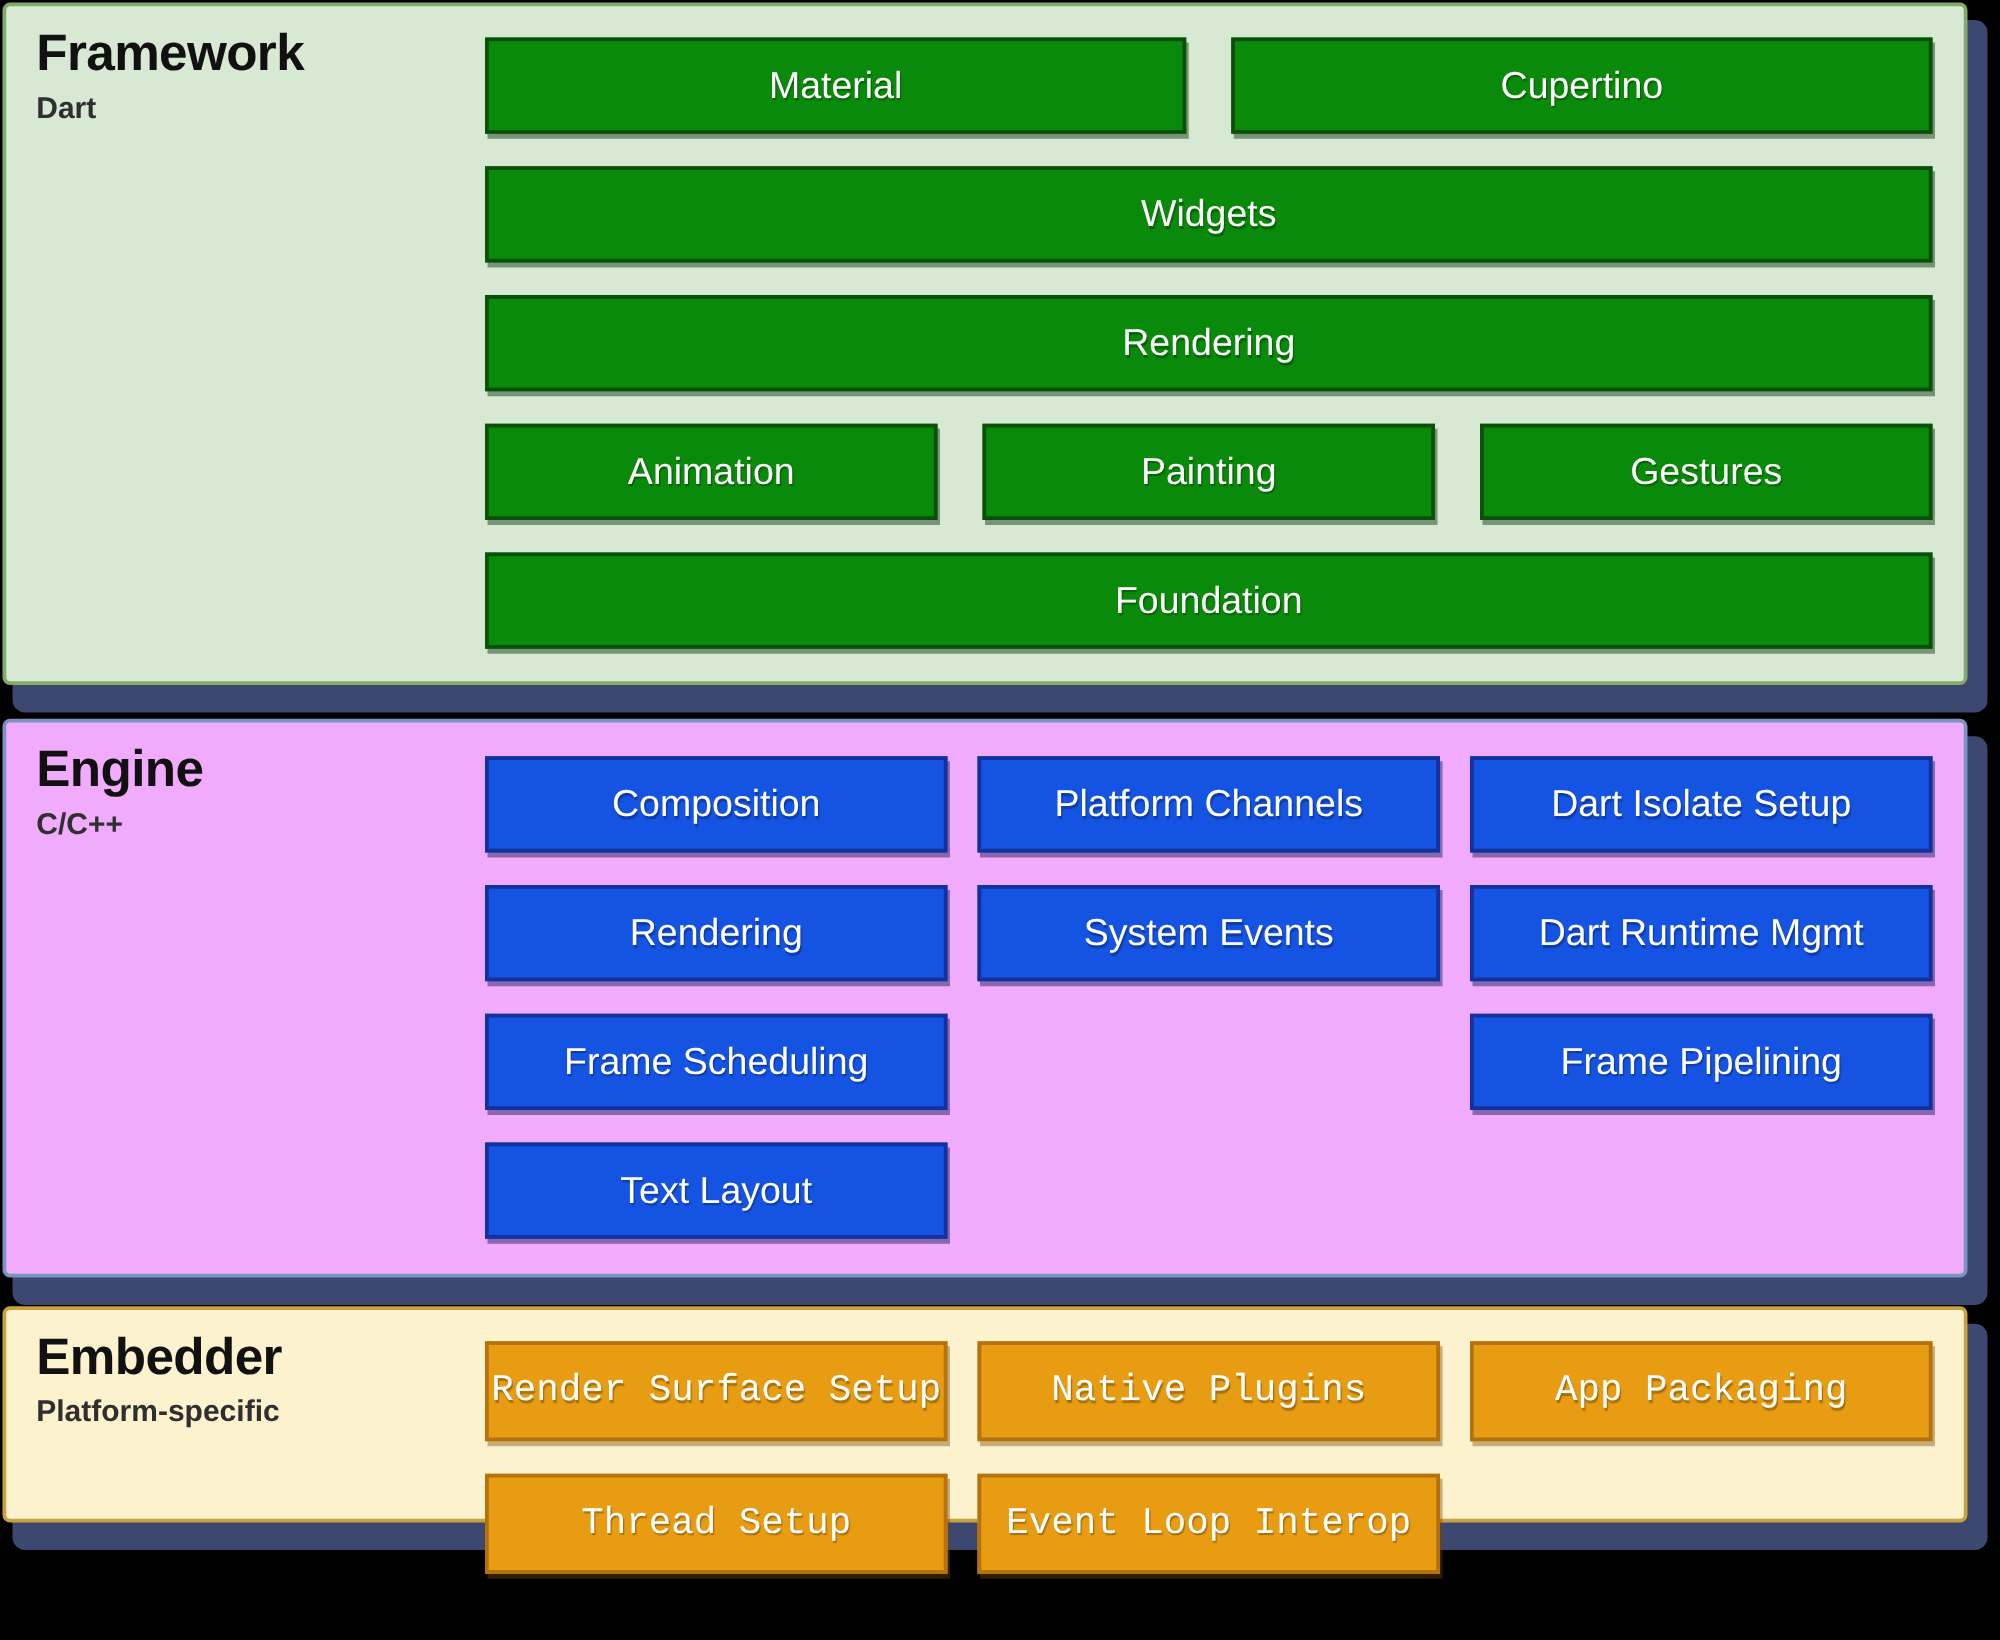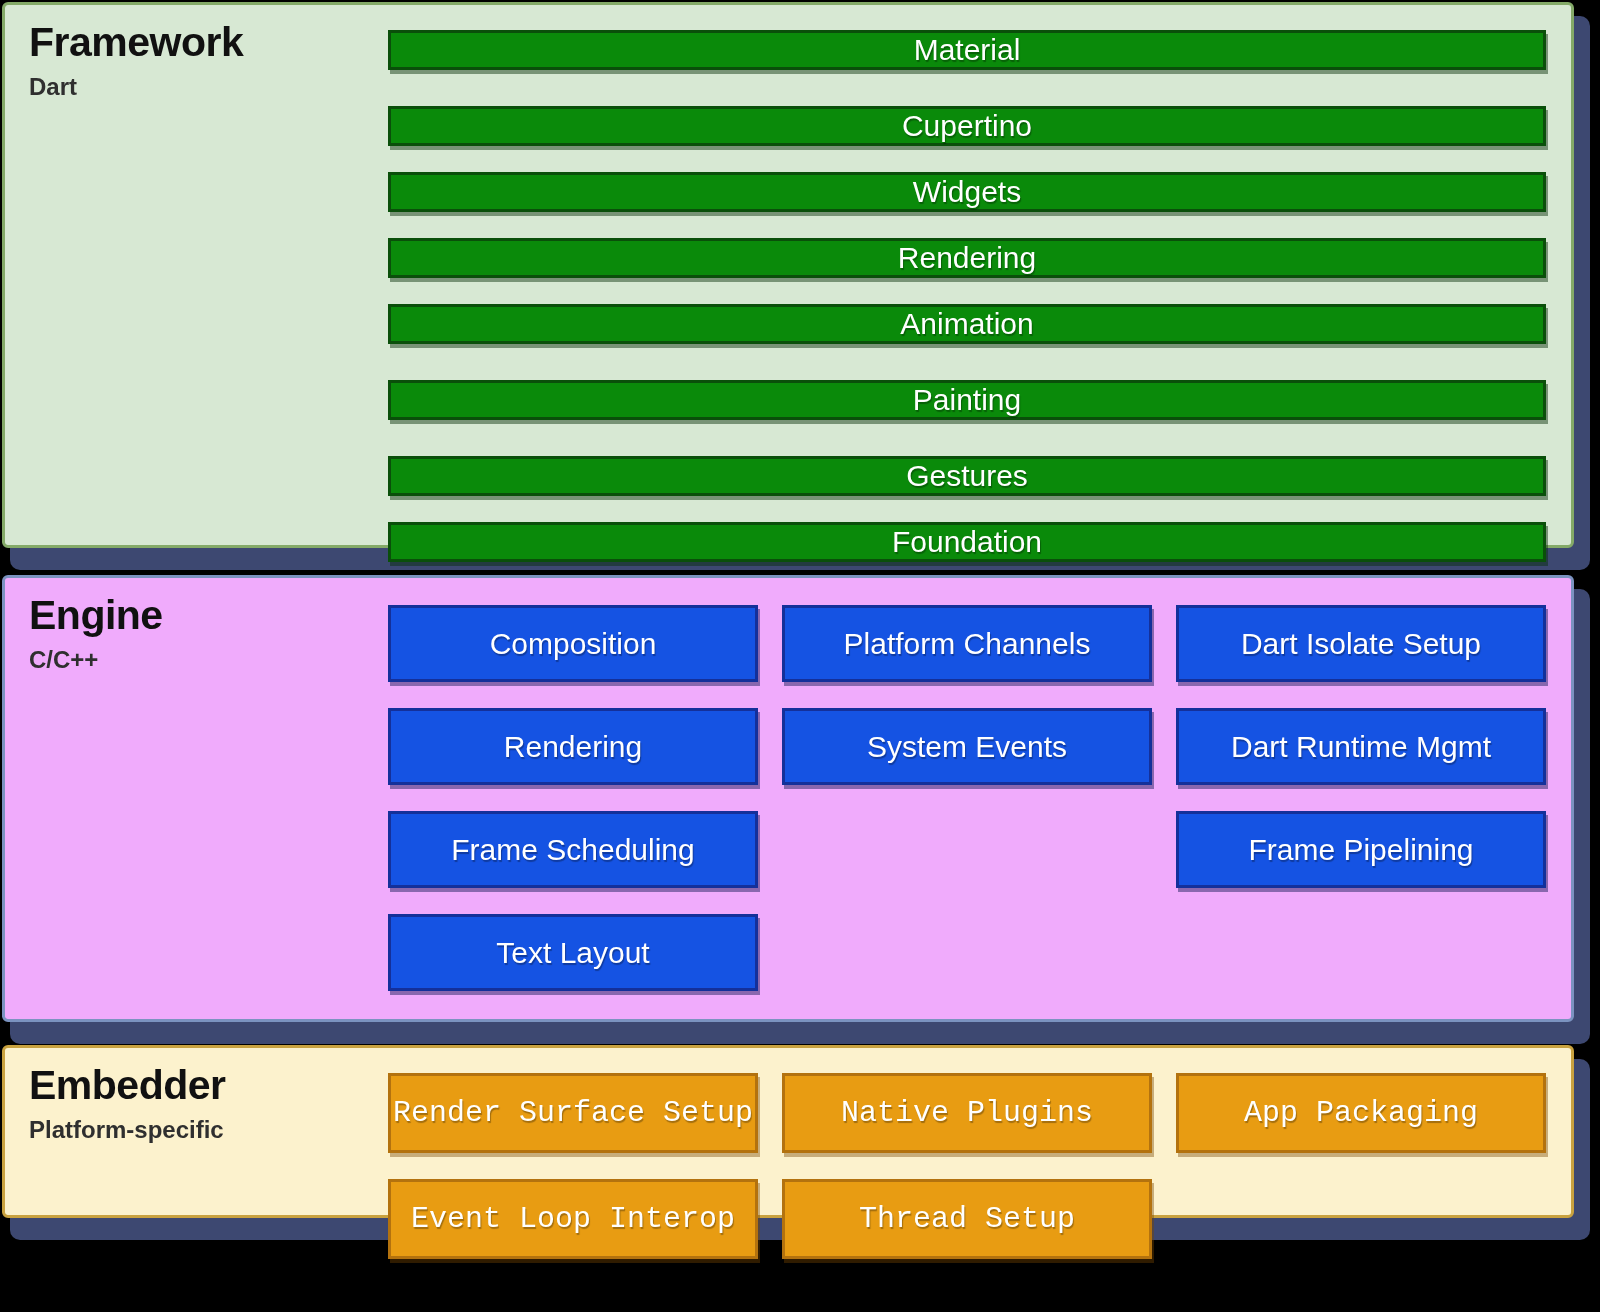--- a/index.html
+++ b/index.html
@@ -55,21 +55,21 @@
   .blocks {
     position: absolute;
     left: 383px; top: 25px;
     width: 1158px;
   }
   .fw-blocks {
     display: flex;
     flex-direction: column;
     gap: 26px;
   }
-  .fw-row { display: flex; gap: 36px; flex-direction: column; }
+  .fw-row { display: flex; gap: 36px; }
   .fw-row .btn { flex: 1; }
   .grid3 {
     display: grid;
     grid-template-columns: repeat(3, 1fr);
     column-gap: 24px;
     row-gap: 26px;
   }
   .layer.engine .blocks { top: 27px; }
   .btn {
     height: 77px;
@@ -143,18 +143,18 @@
 
   <section class="layer embedder">
     <div class="layer-label">
       <div class="layer-title">Embedder</div>
       <div class="layer-subtitle">Platform-specific</div>
     </div>
     <div class="blocks grid3">
       <div class="btn orange">Render Surface Setup</div>
       <div class="btn orange">Native Plugins</div>
       <div class="btn orange">App Packaging</div>
+      <div class="btn orange">Thread Setup</div>
       <div class="btn orange">Event Loop Interop</div>
-      <div class="btn orange">Thread Setup</div>
     </div>
   </section>
 
 </div>
 
 </body></html>

